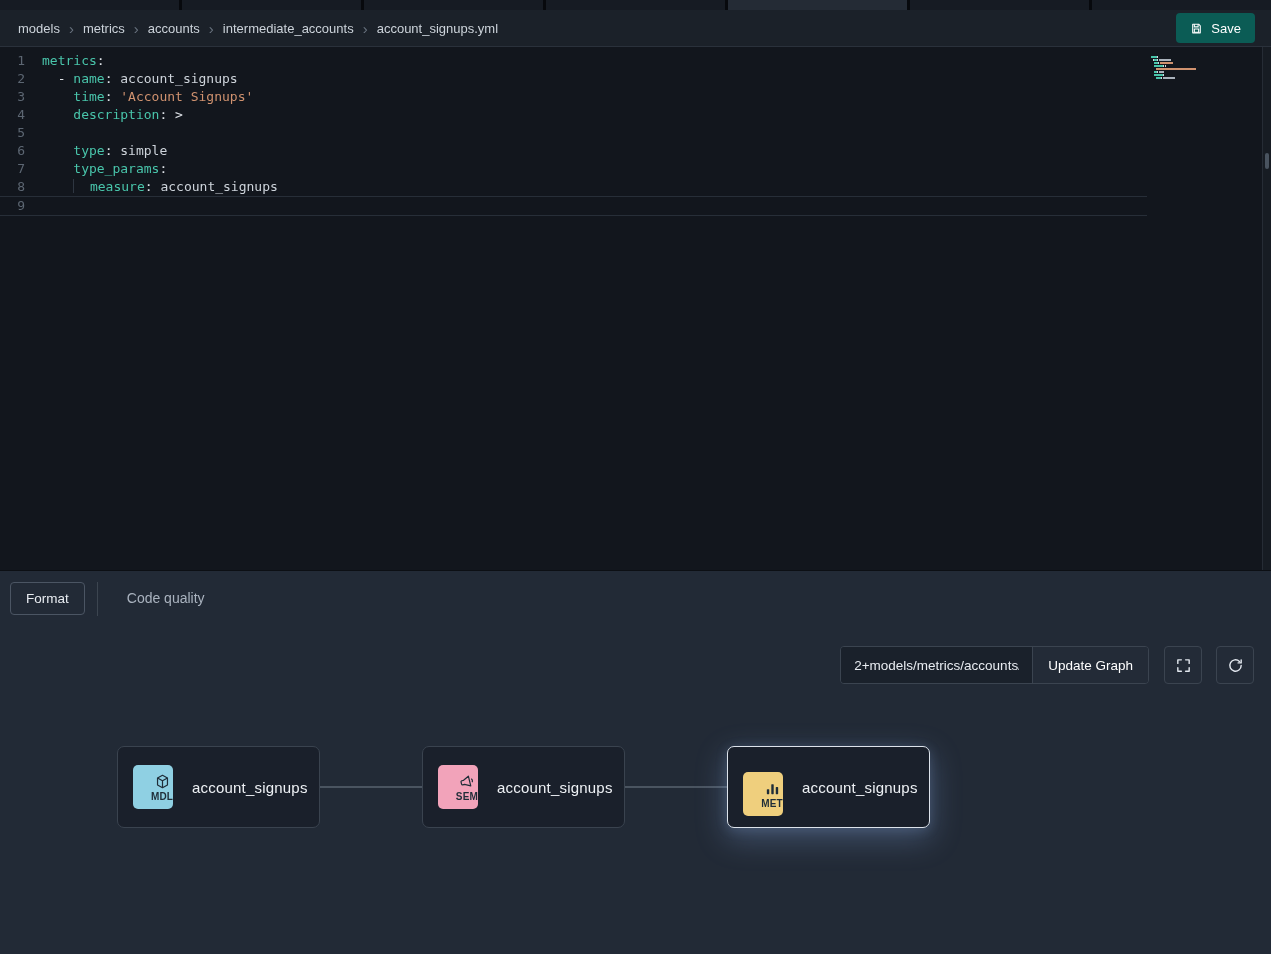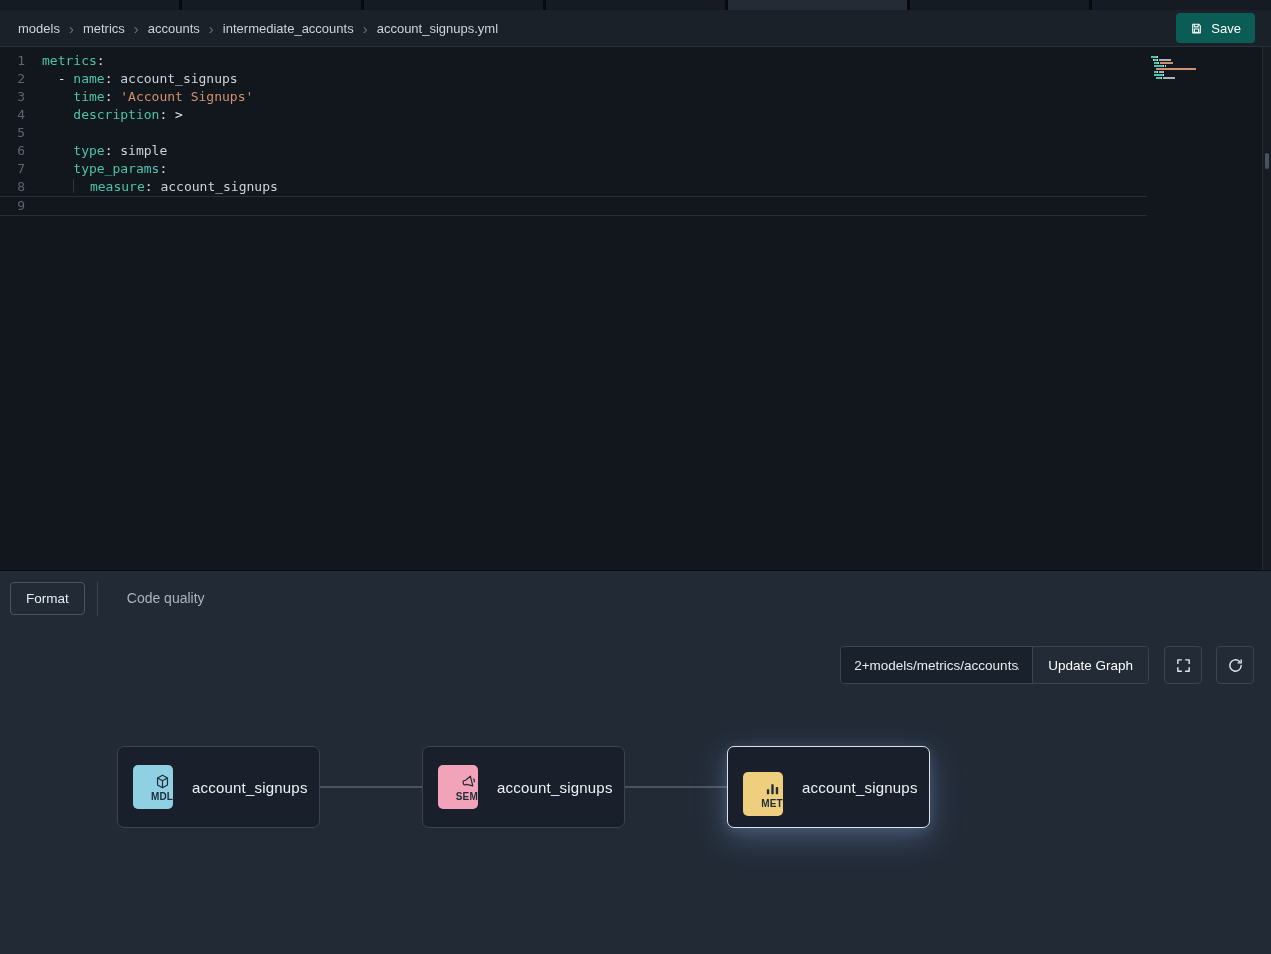--- a/index.html
+++ b/index.html
@@ -255,21 +255,21 @@
             <div class="tile" style="background: rgb(143, 208, 227);">
               <svg width="17" height="17" viewBox="0 0 24 24" fill="none" stroke="#1f2d38" stroke-width="1.7" stroke-linejoin="round">
                 <path d="M12 3.2 19 7v10l-7 3.8L5 17V7l7-3.8z"></path>
                 <path d="M5 7l7 4 7-4M12 11v9.5"></path>
               </svg>
               <div class="tlabel">MDL</div>
             </div>
             <div class="nlabel">account_signups</div>
           </div>
           <div class="node" style="left: 422px; top: 120px;">
-            <div class="tile" style="background: rgb(242, 163, 186); align-items: flex-end;">
+            <div class="tile" style="background: rgb(242, 163, 186);">
               <svg width="17" height="17" viewBox="0 0 24 24" fill="none" stroke="#1f2d38" stroke-width="1.7" stroke-linejoin="round" style="transform:rotate(-14deg)">
                 <path d="M15 5v14l-8-4H4.5A1.5 1.5 0 0 1 3 13.5v-3A1.5 1.5 0 0 1 4.5 9H7l8-4z"></path>
                 <path d="M18 9.5a3.5 3.5 0 0 1 0 5"></path>
               </svg>
               <div class="tlabel">SEM</div>
             </div>
             <div class="nlabel">account_signups</div>
           </div>
           <div class="node selected" style="left: 727px; top: 120px;">
             <div class="tile" style="background: rgb(239, 207, 125); margin-top: 14px;">

